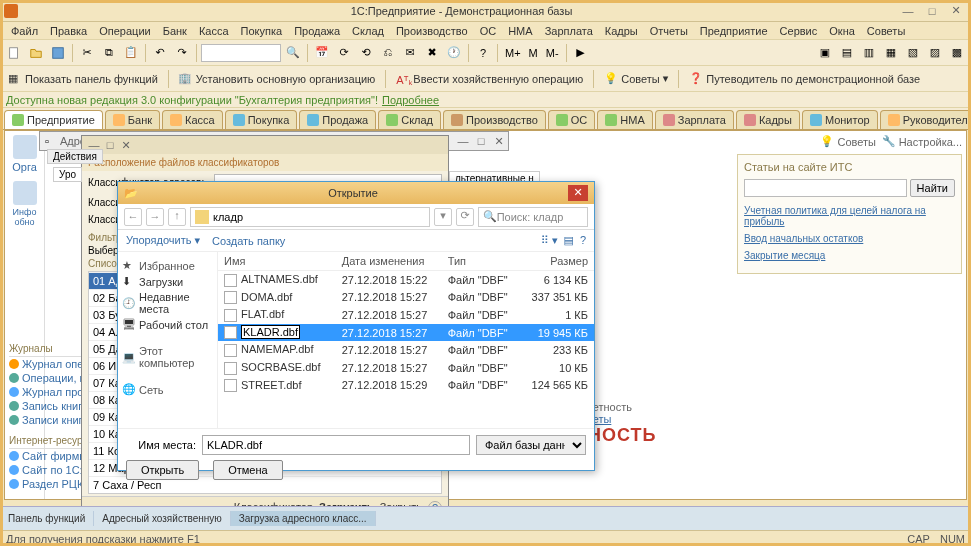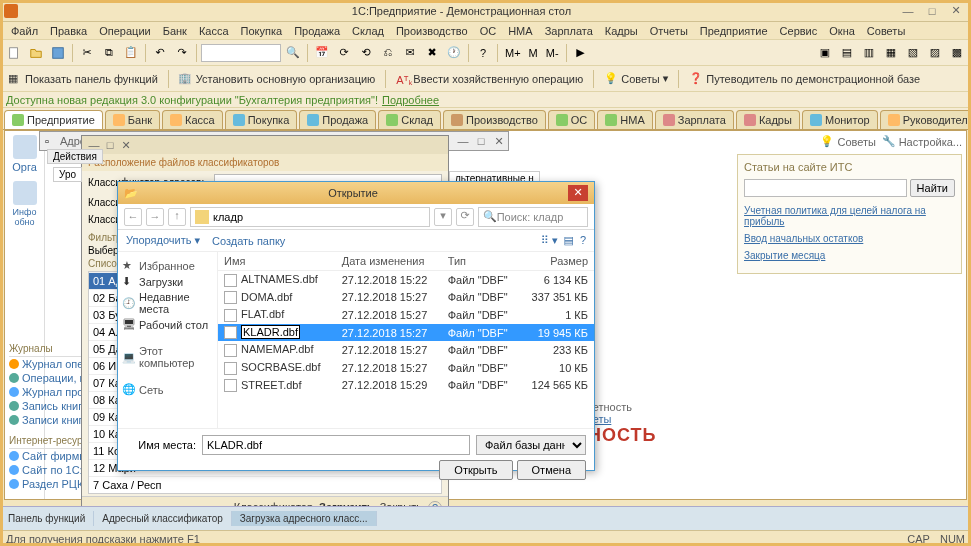--- a/index.html
+++ b/index.html
@@ -87,37 +87,37 @@
 .od-files td{padding:2px 6px;color:#333}
 .od-files tr.sel td{background:#3399ff;color:#fff}
 .od-files tr.sel td .fname-edit{background:#fff;color:#000;border:1px solid #000;padding:0 1px}
 .od-files .fico{display:inline-block;width:13px;height:13px;border:1px solid #aaa;background:#fff;margin-right:4px;vertical-align:middle}
 .od-foot{padding:6px 8px;display:flex;flex-direction:column;gap:5px;border-top:1px solid #eee}
 .od-fn{display:flex;align-items:center;gap:6px}
 .od-fn label{width:70px;text-align:right}
 .od-fn input,.od-fn select{height:20px;border:1px solid #aaa;padding:0 4px}
 .od-fn input{flex:1}
 .od-fn select{width:110px}
-.od-btns{display:flex;justify-content:flex-end;gap:4px}
+.od-btns{display:flex;justify-content:flex-start;gap:14px}
 .od-btns button{height:20px;padding:0 14px;border:1px solid #888;background:#eee;border-radius:2px}
 .statusbar{position:absolute;left:0;bottom:0;width:971px}
 .taskbar{height:24px;background:#d8e4ec;display:flex;align-items:center;border-top:1px solid #aac}
 .task{padding:2px 8px;border-right:1px solid #bcd;color:#333;font-size:10px}
 .task.active{background:#b8d0e0}
 .hint{height:16px;background:#f3e6c0;display:flex;align-items:center;padding:0 6px;color:#555;font-size:10px;border-top:1px solid #d0c090}
 .hint .caps{margin-left:auto;display:flex;gap:10px}
 .frame-border{position:absolute;inset:0;border:3px solid #e8b860;pointer-events:none}
 .red-text{color:#c0392b;font-weight:bold;font-size:18px;letter-spacing:1px}
 </style>
 </head>
 <body>
 
 <div class="titlebar">
   <div class="tb-icon"></div>
-  <div class="tb-title">1С:Предприятие - Демонстрационная стол</div>
+  <div class="tb-title">1С:Предприятие - Демонстрационная базы</div>
   <div class="win-btns">
     <div class="win-btn">—</div>
     <div class="win-btn">□</div>
     <div class="win-btn">✕</div>
   </div>
 </div>
 
 <div class="menubar">
   <span class="menu-item">Файл</span>
   <span class="menu-item">Правка</span>
@@ -534,21 +534,21 @@
         <button>Отмена</button>
       </div>
     </div>
   </div>
 
 </div>
 
 <div class="statusbar">
   <div class="taskbar">
     <div class="task">Панель функций</div>
-    <div class="task">Адресный классификатор</div>
+    <div class="task">Адресный хозяйственную</div>
     <div class="task active">Загрузка адресного класс...</div>
   </div>
   <div class="hint">
     <span>Для получения подсказки нажмите F1</span>
     <div class="caps">
         <span>CAP</span>
         <span>NUM</span>
       </div>
   </div>
 </div>

